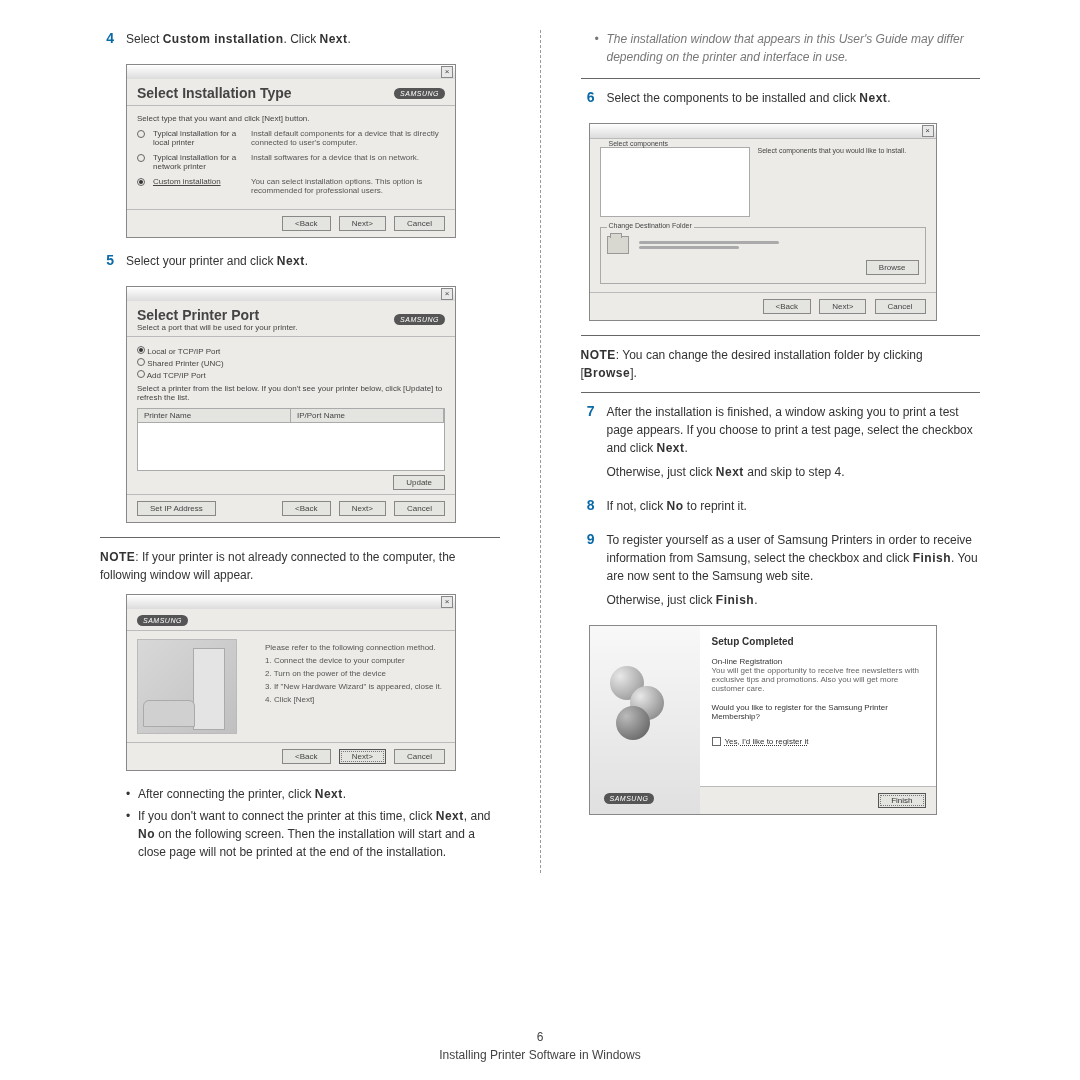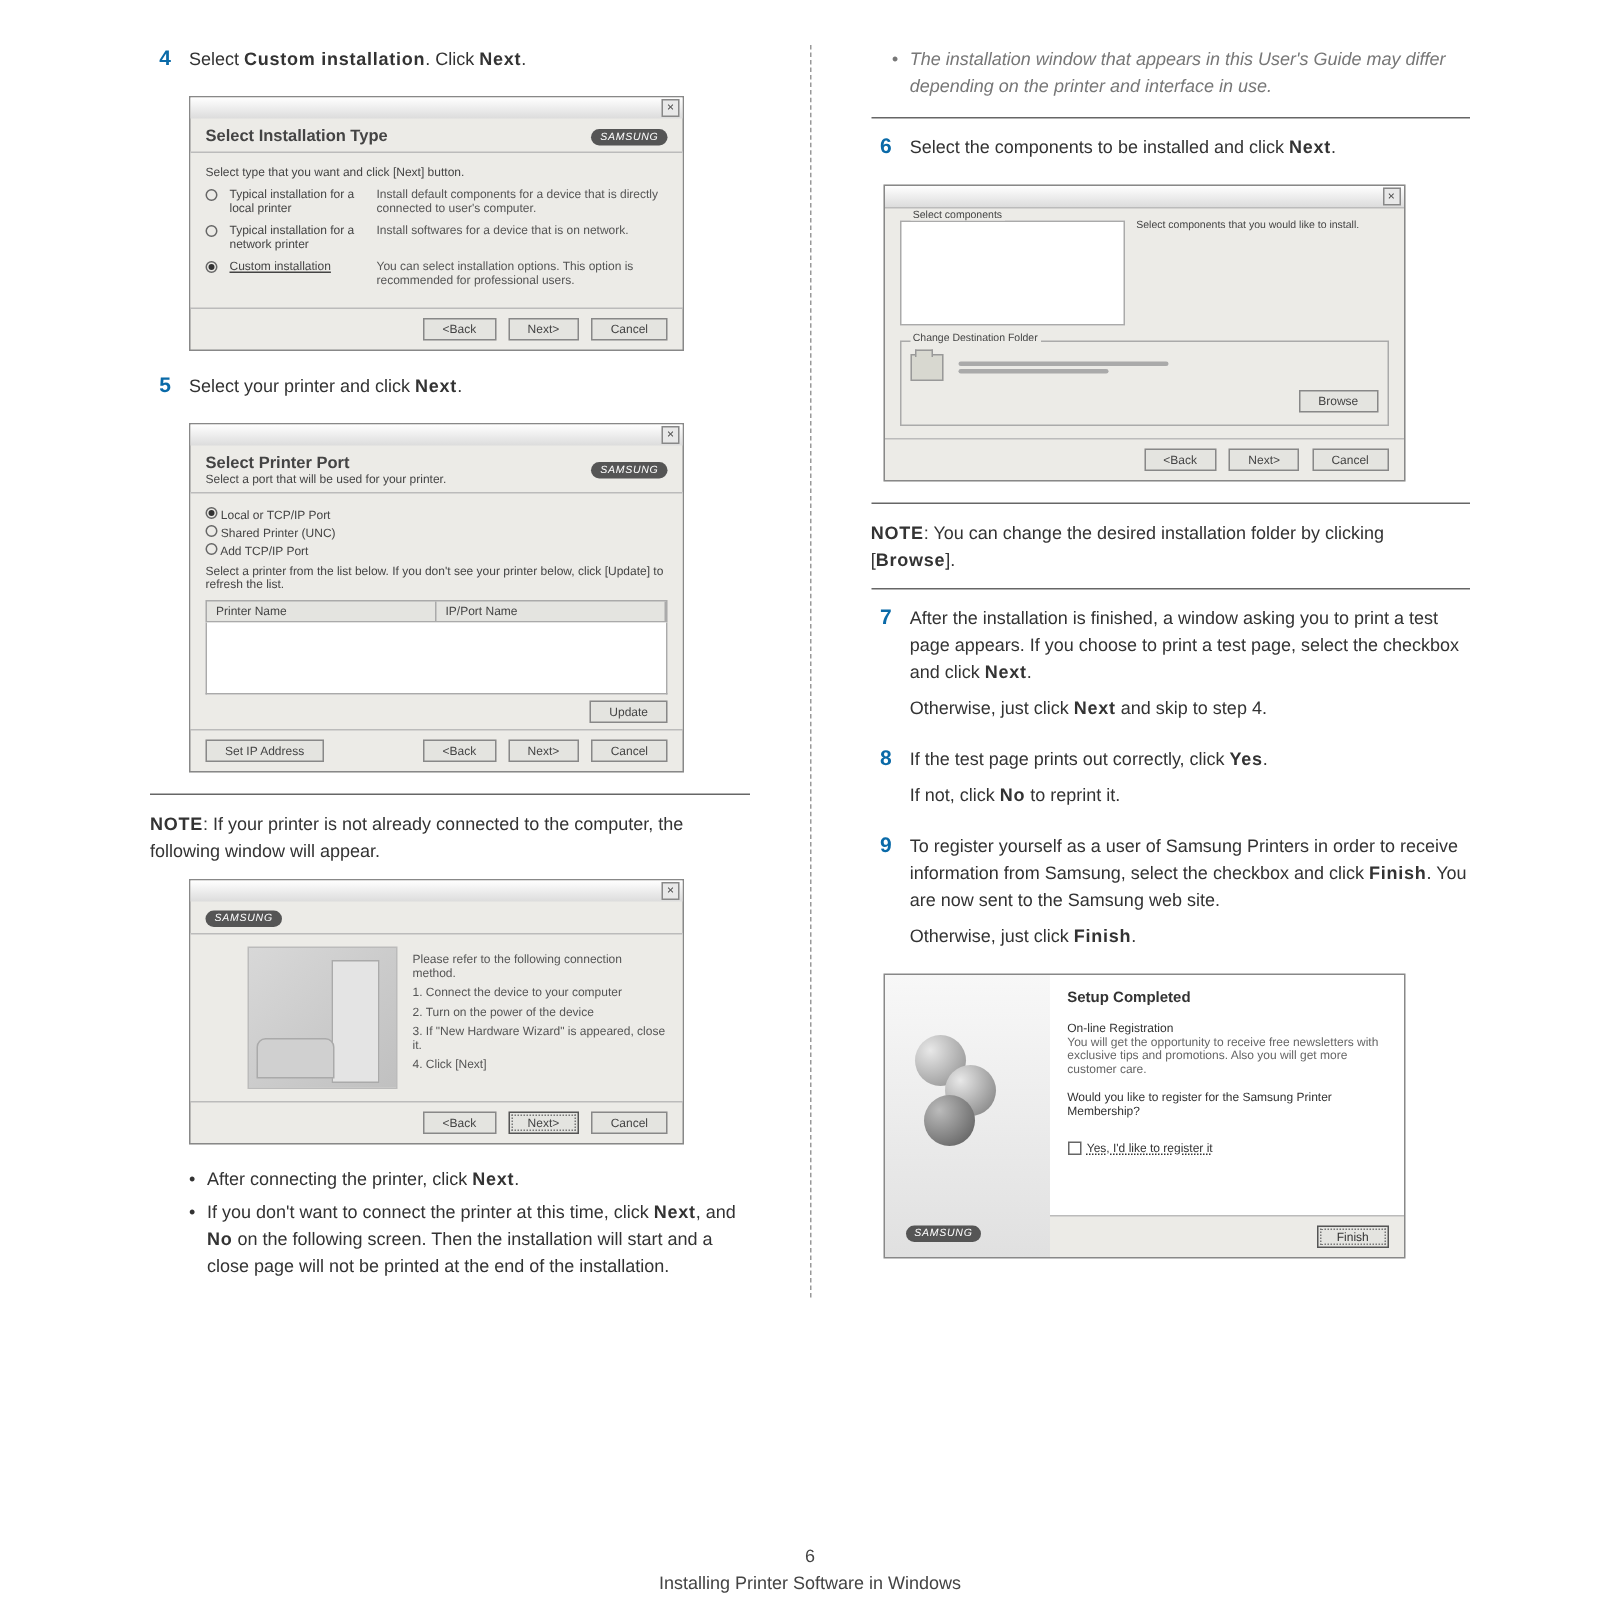--- a/index.html
+++ b/index.html
@@ -12,39 +12,39 @@
   .step { display: flex; gap: 12px; margin-bottom: 10px; }
   .step-num { color: #0a6aa8; font-weight: bold; font-size: 14px; width: 14px; flex-shrink: 0; text-align: right; }
   .step-body { flex: 1; line-height: 1.5; }
   .step-body p { margin-bottom: 6px; }
   .bold { font-weight: bold; letter-spacing: 0.5px; }
   .dialog { border: 1px solid #888; background: #ecebe7; margin: 8px 0 14px 26px; width: 330px; font-size: 8px; color: #444; }
   .dialog-wide { width: 348px; margin-left: 8px; }
   .dialog-titlebar { height: 14px; background: linear-gradient(#fff,#dcdcdc); position: relative; }
   .dialog-close { position: absolute; right: 2px; top: 1px; width: 12px; height: 12px; border: 1px solid #888; background: #e8e8e8; text-align: center; line-height: 10px; font-size: 8px; }
   .dialog-header { display: flex; justify-content: space-between; align-items: center; padding: 6px 10px 4px 10px; }
-  .dialog-header .title { font-weight: bold; font-size: 11px; }
+  .dialog-header .title { font-weight: bold; font-size: 14px; }
   .dialog-header .sub { font-size: 8px; }
   .samsung { background: #555; color: #fff; font-size: 7px; padding: 2px 6px; border-radius: 8px; font-style: italic; letter-spacing: 0.5px; }
   .dialog-body { border-top: 1px solid #bbb; padding: 8px 10px; background: #ecebe7; }
   .dialog-row { display: flex; gap: 8px; margin: 6px 0; align-items: flex-start; }
   .radio { width: 8px; height: 8px; border: 1px solid #666; border-radius: 50%; flex-shrink: 0; margin-top: 1px; position: relative; }
   .radio.checked::after { content:""; position:absolute; left:1px; top:1px; width:4px; height:4px; background:#333; border-radius:50%; }
   .opt-label { width: 90px; font-size: 8px; }
   .opt-label.underline { text-decoration: underline; }
   .opt-desc { flex: 1; font-size: 8px; color: #555; }
   .dialog-footer { border-top: 1px solid #bbb; padding: 6px 10px; text-align: right; }
   .btn { display: inline-block; border: 1px solid #888; background: #e4e4e0; padding: 2px 12px; font-size: 8px; margin-left: 6px; min-width: 42px; text-align: center; }
   .btn.def { border: 1px solid #555; outline: 1px dotted #777; outline-offset: -3px; }
   .port-opts { margin: 4px 0; }
   .port-opts div { margin: 1px 0; }
   .table-head { border: 1px solid #aaa; background: #e4e4e0; display: flex; margin-top: 6px; }
   .table-head span { padding: 2px 6px; border-right: 1px solid #aaa; }
   .table-body { border: 1px solid #aaa; border-top: none; background: #fff; height: 48px; }
-  .connect-ill { display: flex; gap: 10px; margin-left: 28px; }
+  .connect-ill { display: flex; gap: 28px; }
   .ill { width: 100px; height: 95px; background: linear-gradient(135deg,#d8d8d8,#c0c0c0); position: relative; border: 1px solid #bbb; }
   .ill::before { content:""; position:absolute; left:55px; top:8px; width:30px; height:80px; background:#e4e4e4; border:1px solid #aaa; }
   .ill::after { content:""; position:absolute; left:5px; top:60px; width:50px; height:25px; background:#d0d0d0; border:1px solid #aaa; border-radius: 6px 6px 0 0; }
   .conn-steps { flex:1; font-size: 8px; color:#555; }
   .conn-steps div { margin: 4px 0; }
   .note-line { font-size: 12px; margin: 8px 0 10px 0; line-height: 1.5; }
   .sc { font-variant: small-caps; letter-spacing: 0.5px; }
   .bullets { margin: 8px 0 12px 26px; }
   .bullets li { list-style: none; position: relative; padding-left: 12px; margin-bottom: 4px; line-height: 1.5; }
   .bullets li::before { content:"•"; position:absolute; left:0; }
@@ -254,21 +254,20 @@
       <div class="step-num">7</div>
       <div class="step-body">
         <p><span>After the installation is finished, a window asking you to print a test page appears. If you choose to print a test page, select the checkbox and click </span><span class="bold">Next</span><span>.</span></p>
         <p><span>Otherwise, just click </span><span class="bold">Next</span><span> and skip to step 4.</span></p>
       </div>
     </div>
 
     <div class="step">
       <div class="step-num">8</div>
       <div class="step-body">
-        <p><span>If the test page prints out correctly, click </span><span class="bold">Yes</span><span>.</span></p>
         <p><span>If not, click </span><span class="bold">No</span><span> to reprint it.</span></p>
       </div>
     </div>
 
     <div class="step">
       <div class="step-num">9</div>
       <div class="step-body">
         <p><span>To register yourself as a user of Samsung Printers in order to receive information from Samsung, select the checkbox and click </span><span class="bold">Finish</span><span>. You are now sent to the Samsung web site.</span></p>
         <p><span>Otherwise, just click </span><span class="bold">Finish</span><span>.</span></p>
       </div>

